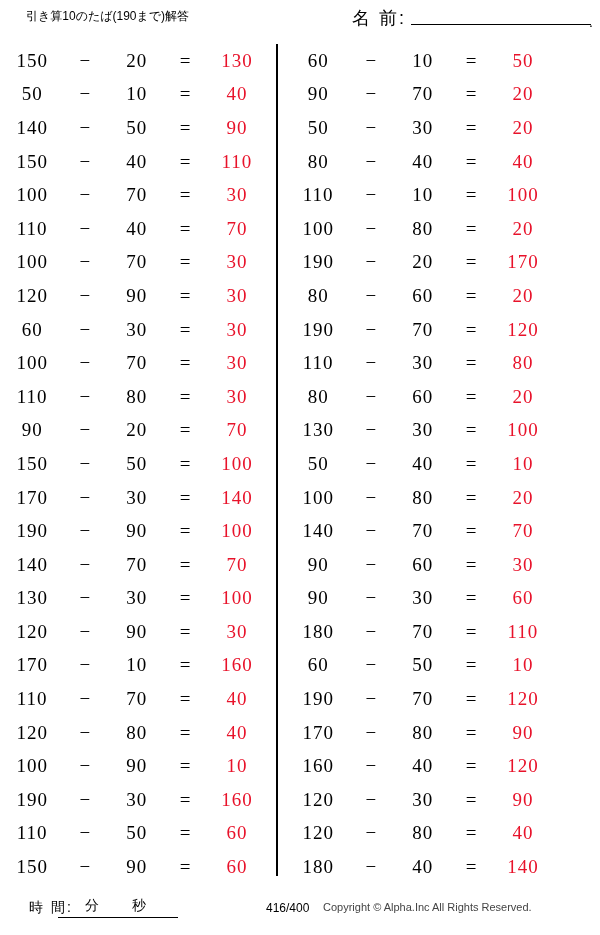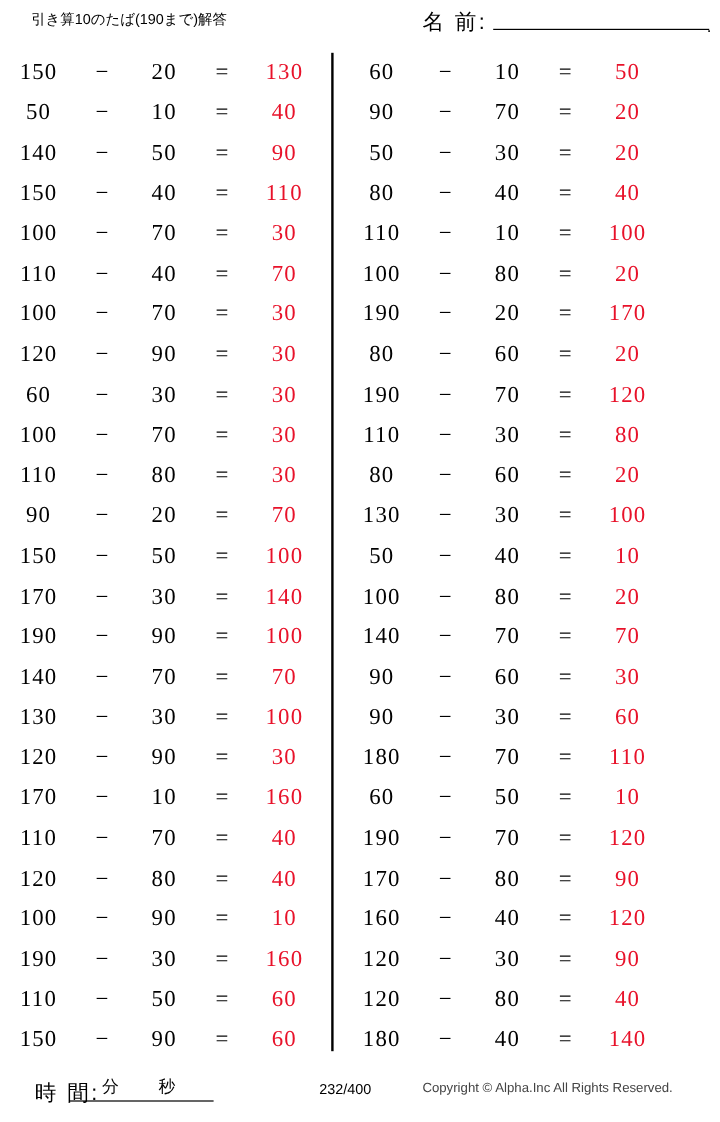--- a/index.html
+++ b/index.html
@@ -109,21 +109,21 @@
     position: absolute;
     bottom: 0;
     left: 0;
     width: 600px;
     height: 52px;
   }
   .time-label {
     position: absolute;
     left: 10px;
     top: 16px;
-    font-size: 18px;
+    font-size: 14px;
     letter-spacing: 2px;
     white-space: nowrap;
     padding-left: 19px;
   }
   .time-min {
     position: absolute;
     left: 85px;
     top: 14px;
     font-size: 14px;
   }
@@ -141,21 +141,21 @@
     border-bottom: 1px solid #000;
   }
   .page-num {
     position: absolute;
     left: 266px;
     top: 18px;
     font-size: 12px;
   }
   .copyright {
     position: absolute;
-    left: 352px;
+    left: 323px;
     top: 18px;
     font-size: 11px;
     color: #444;
     white-space: nowrap;
   }
 </style>
 </head>
 <body>
 
 <div class="sheet">
@@ -525,17 +525,17 @@
         <span class="cell c-res">140</span>
       </div>
     </div>
   </div>
 
   <div class="footer">
     <div class="time-label">時 間:</div>
     <div class="time-min">分</div>
     <div class="time-sec">秒</div>
     <div class="time-line"></div>
-    <div class="page-num">232/400</div>
+    <div class="page-num">416/400</div>
     <div class="copyright">Copyright ©  Alpha.Inc All Rights Reserved.</div>
   </div>
 
 </div>
 
 </body></html>

